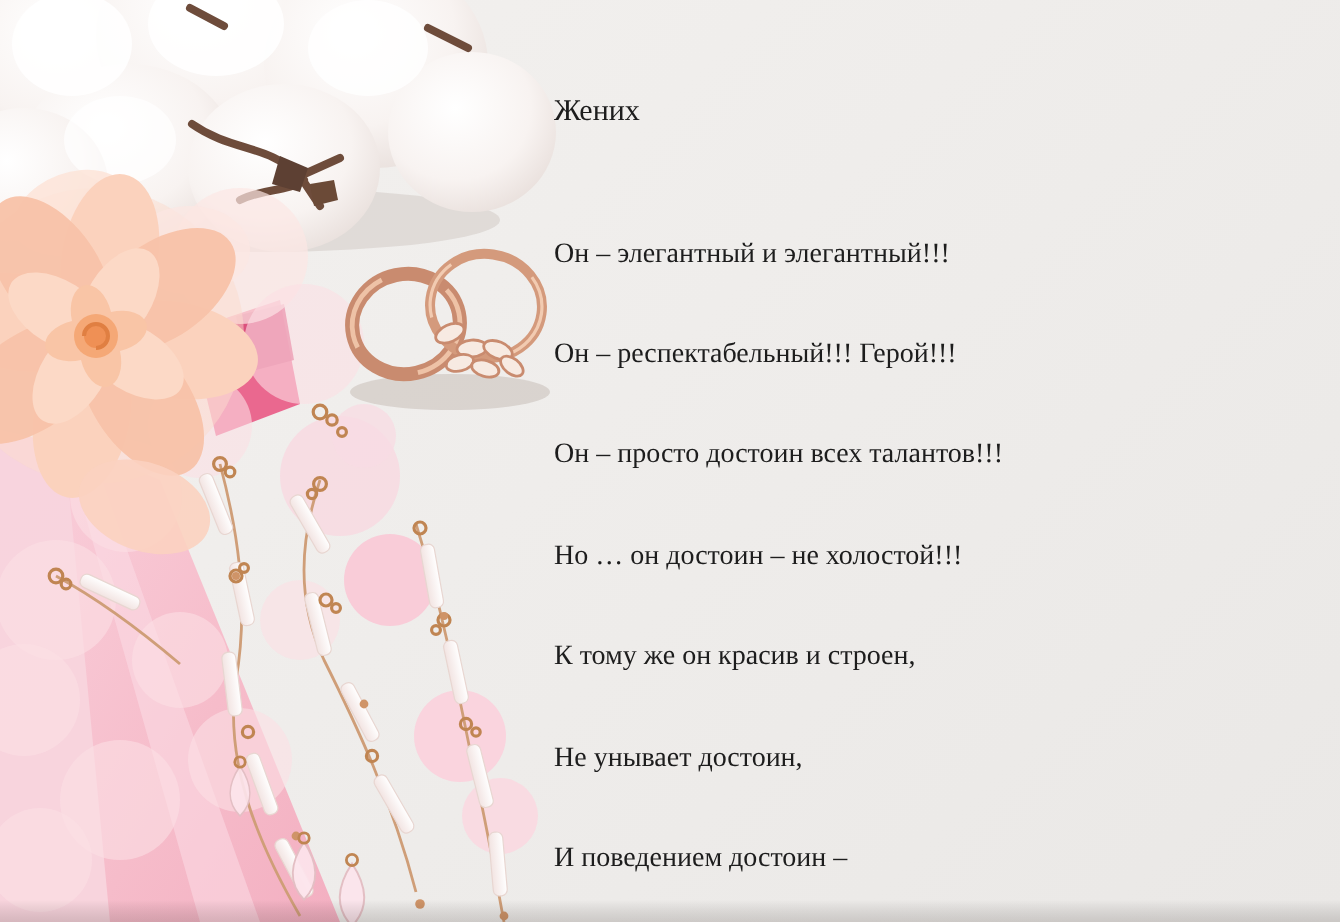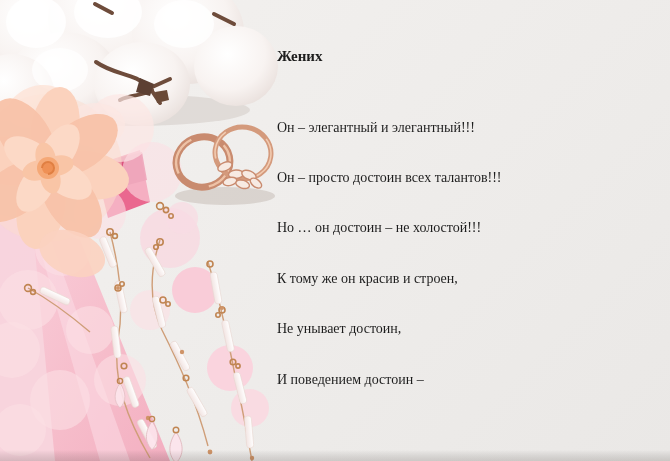--- a/index.html
+++ b/index.html
@@ -8,21 +8,21 @@
     width:670px;height:461px;
     overflow:hidden;
     background:linear-gradient(135deg,#f3f1ef 0%,#efedeb 45%,#eae8e6 100%);
     font-family:"Liberation Serif","DejaVu Serif",serif;
   }
   .bg-svg{position:absolute;left:0;top:0;width:670px;height:461px;display:block;}
   .text-col{
     position:absolute;left:277px;top:48px;width:380px;
     color:#1d1d1d;font-size:14px;
   }
-  .heading{font-weight:bold;font-size:15px;line-height:17px;}
+  .heading{font-weight:normal;font-size:15px;line-height:17px;}
   .stanza{margin-top:21px;line-height:16.8px;white-space:pre;}
   .stanza .line{height:16.8px;}
 </style>
 </head>
 <body>
 
 <div class="card">
 
   <svg class="bg-svg" viewBox="0 0 670 461">
     <defs>
@@ -256,20 +256,21 @@
       </g>
     </g>
 
     <rect x="0" y="450" width="670" height="11" fill="url(#gedge)"></rect>
   </svg>
 
   <div class="text-col">
     <div class="heading">Жених</div>
     <div class="stanza">
       <div class="line">Он – элегантный и элегантный!!!</div>
+      <div class="line">Он – респектабельный!!! Герой!!!</div>
       <div class="line">Он – просто достоин всех талантов!!!</div>
       <div class="line">Но … он достоин – не холостой!!!</div>
       <div class="line">К тому же он красив и строен,</div>
       <div class="line">Не унывает достоин,</div>
       <div class="line">И поведением достоин –</div>
       
       
       
     </div>
 

